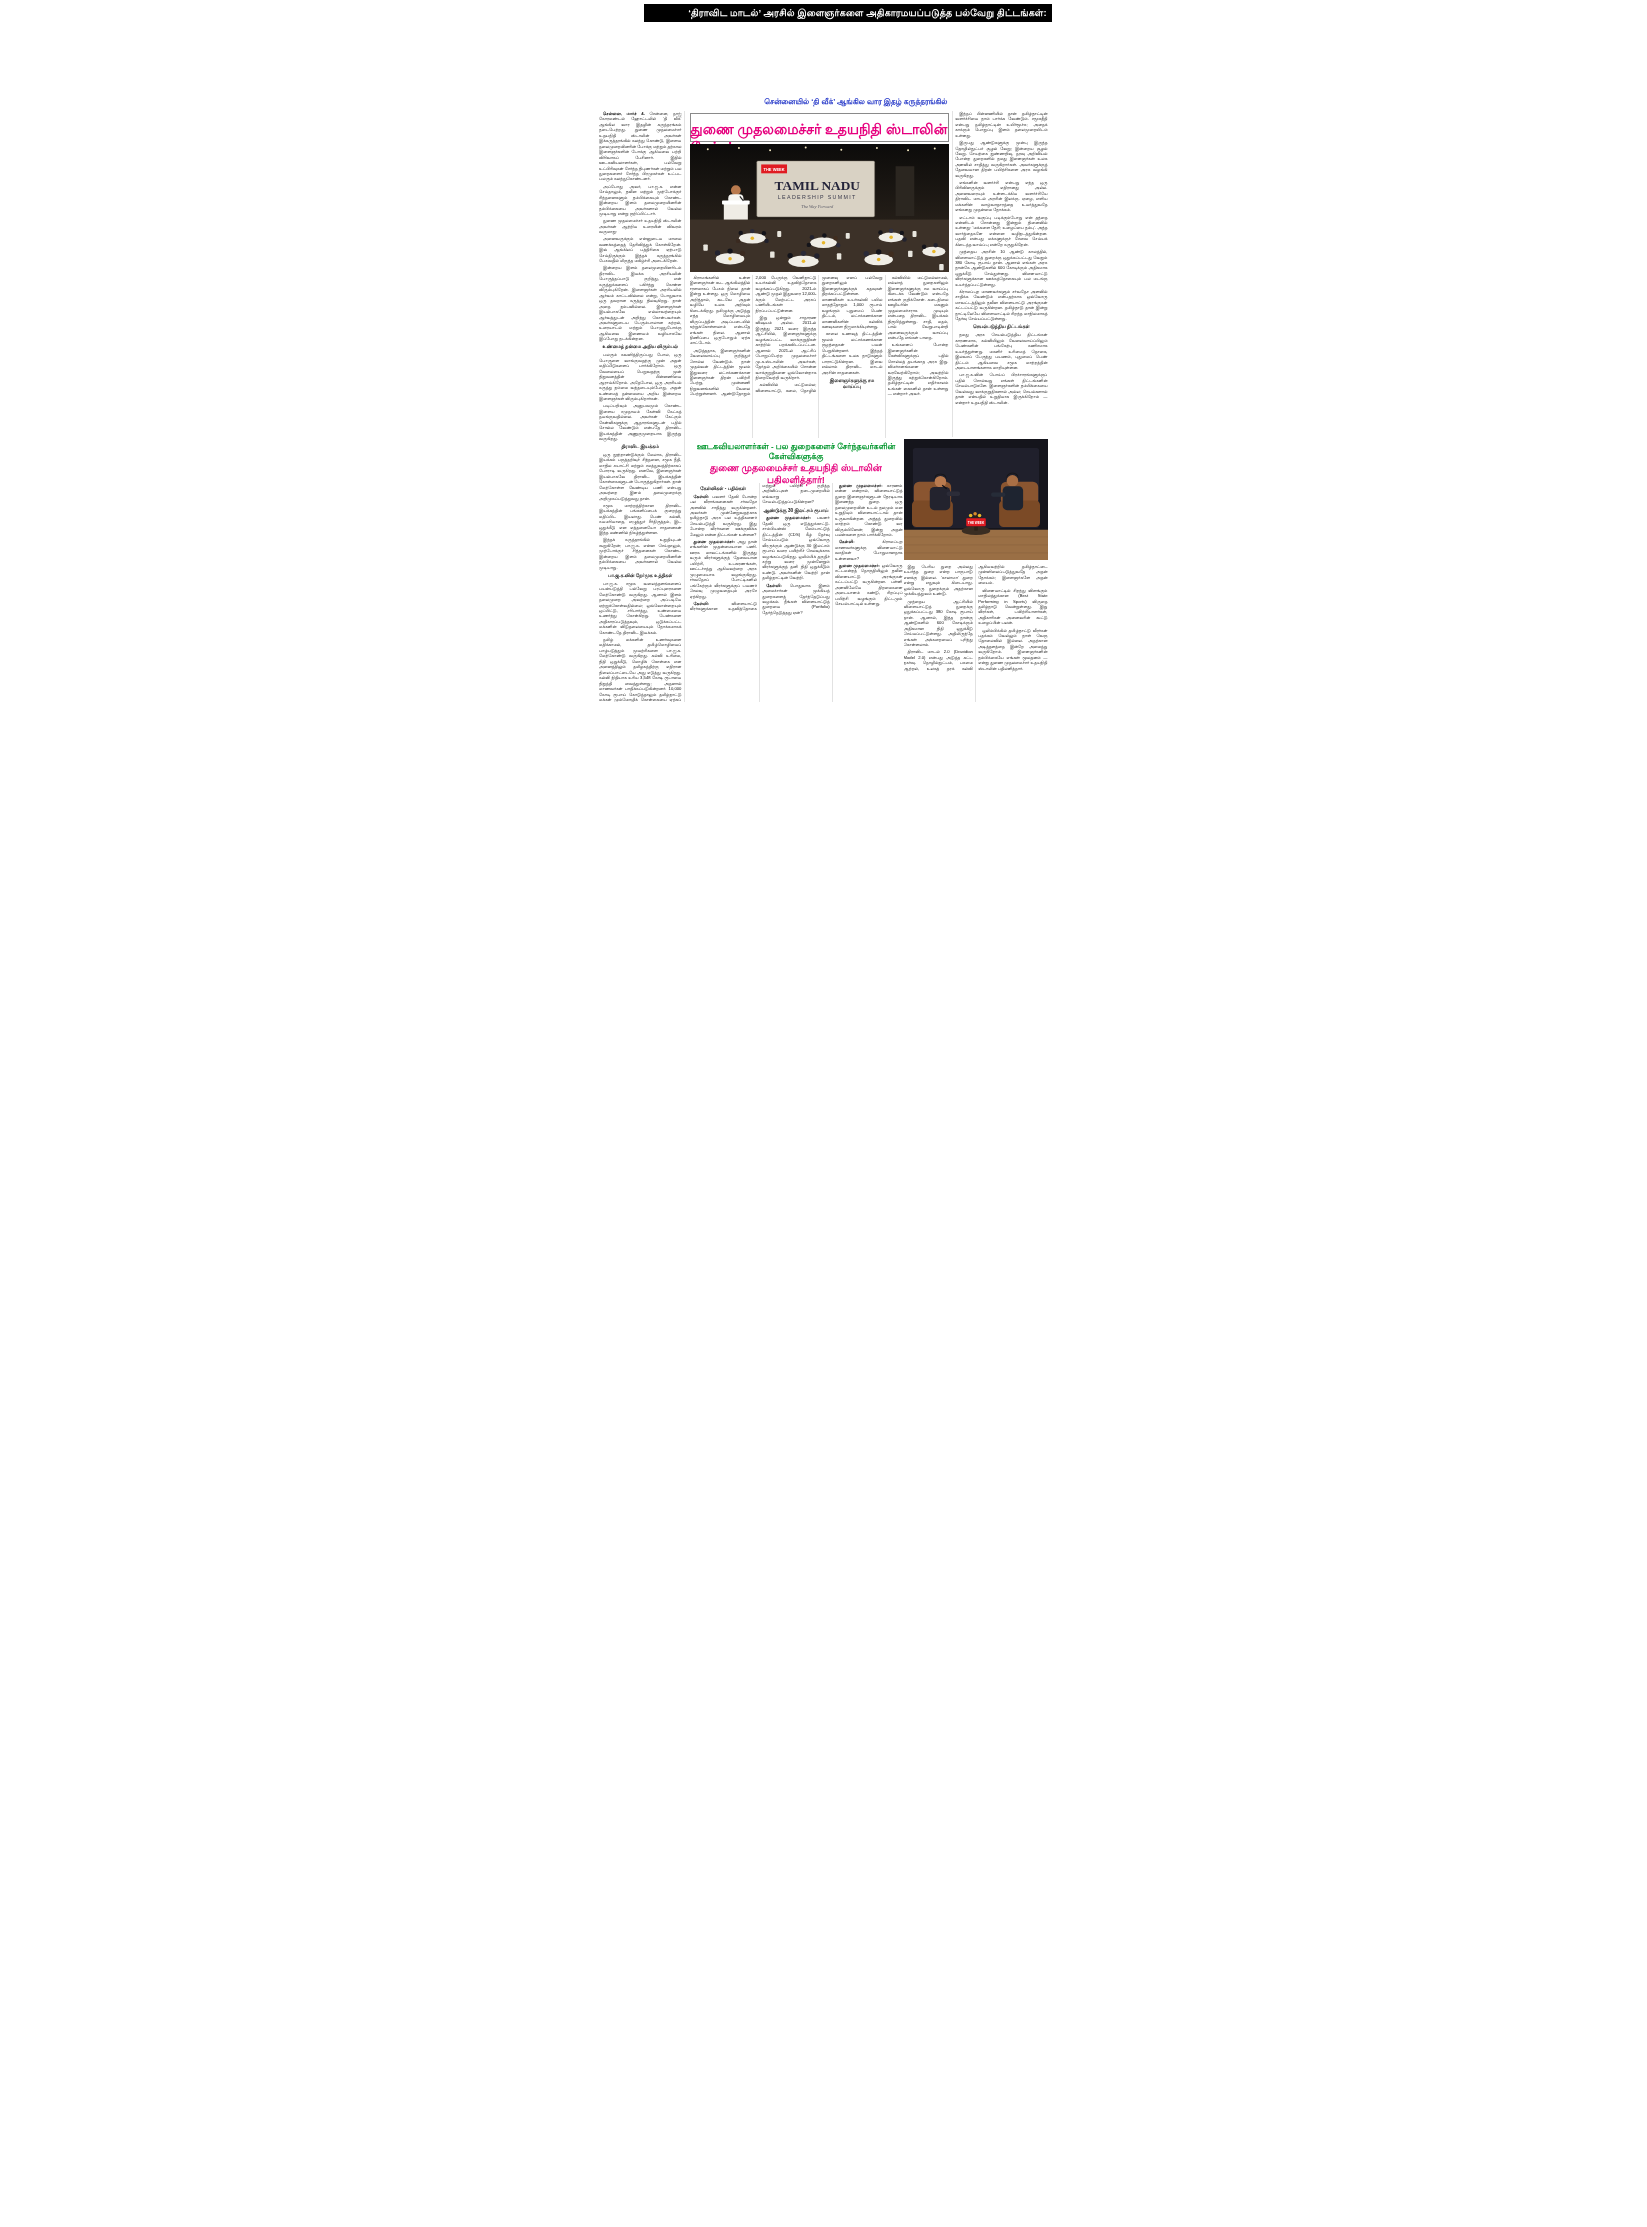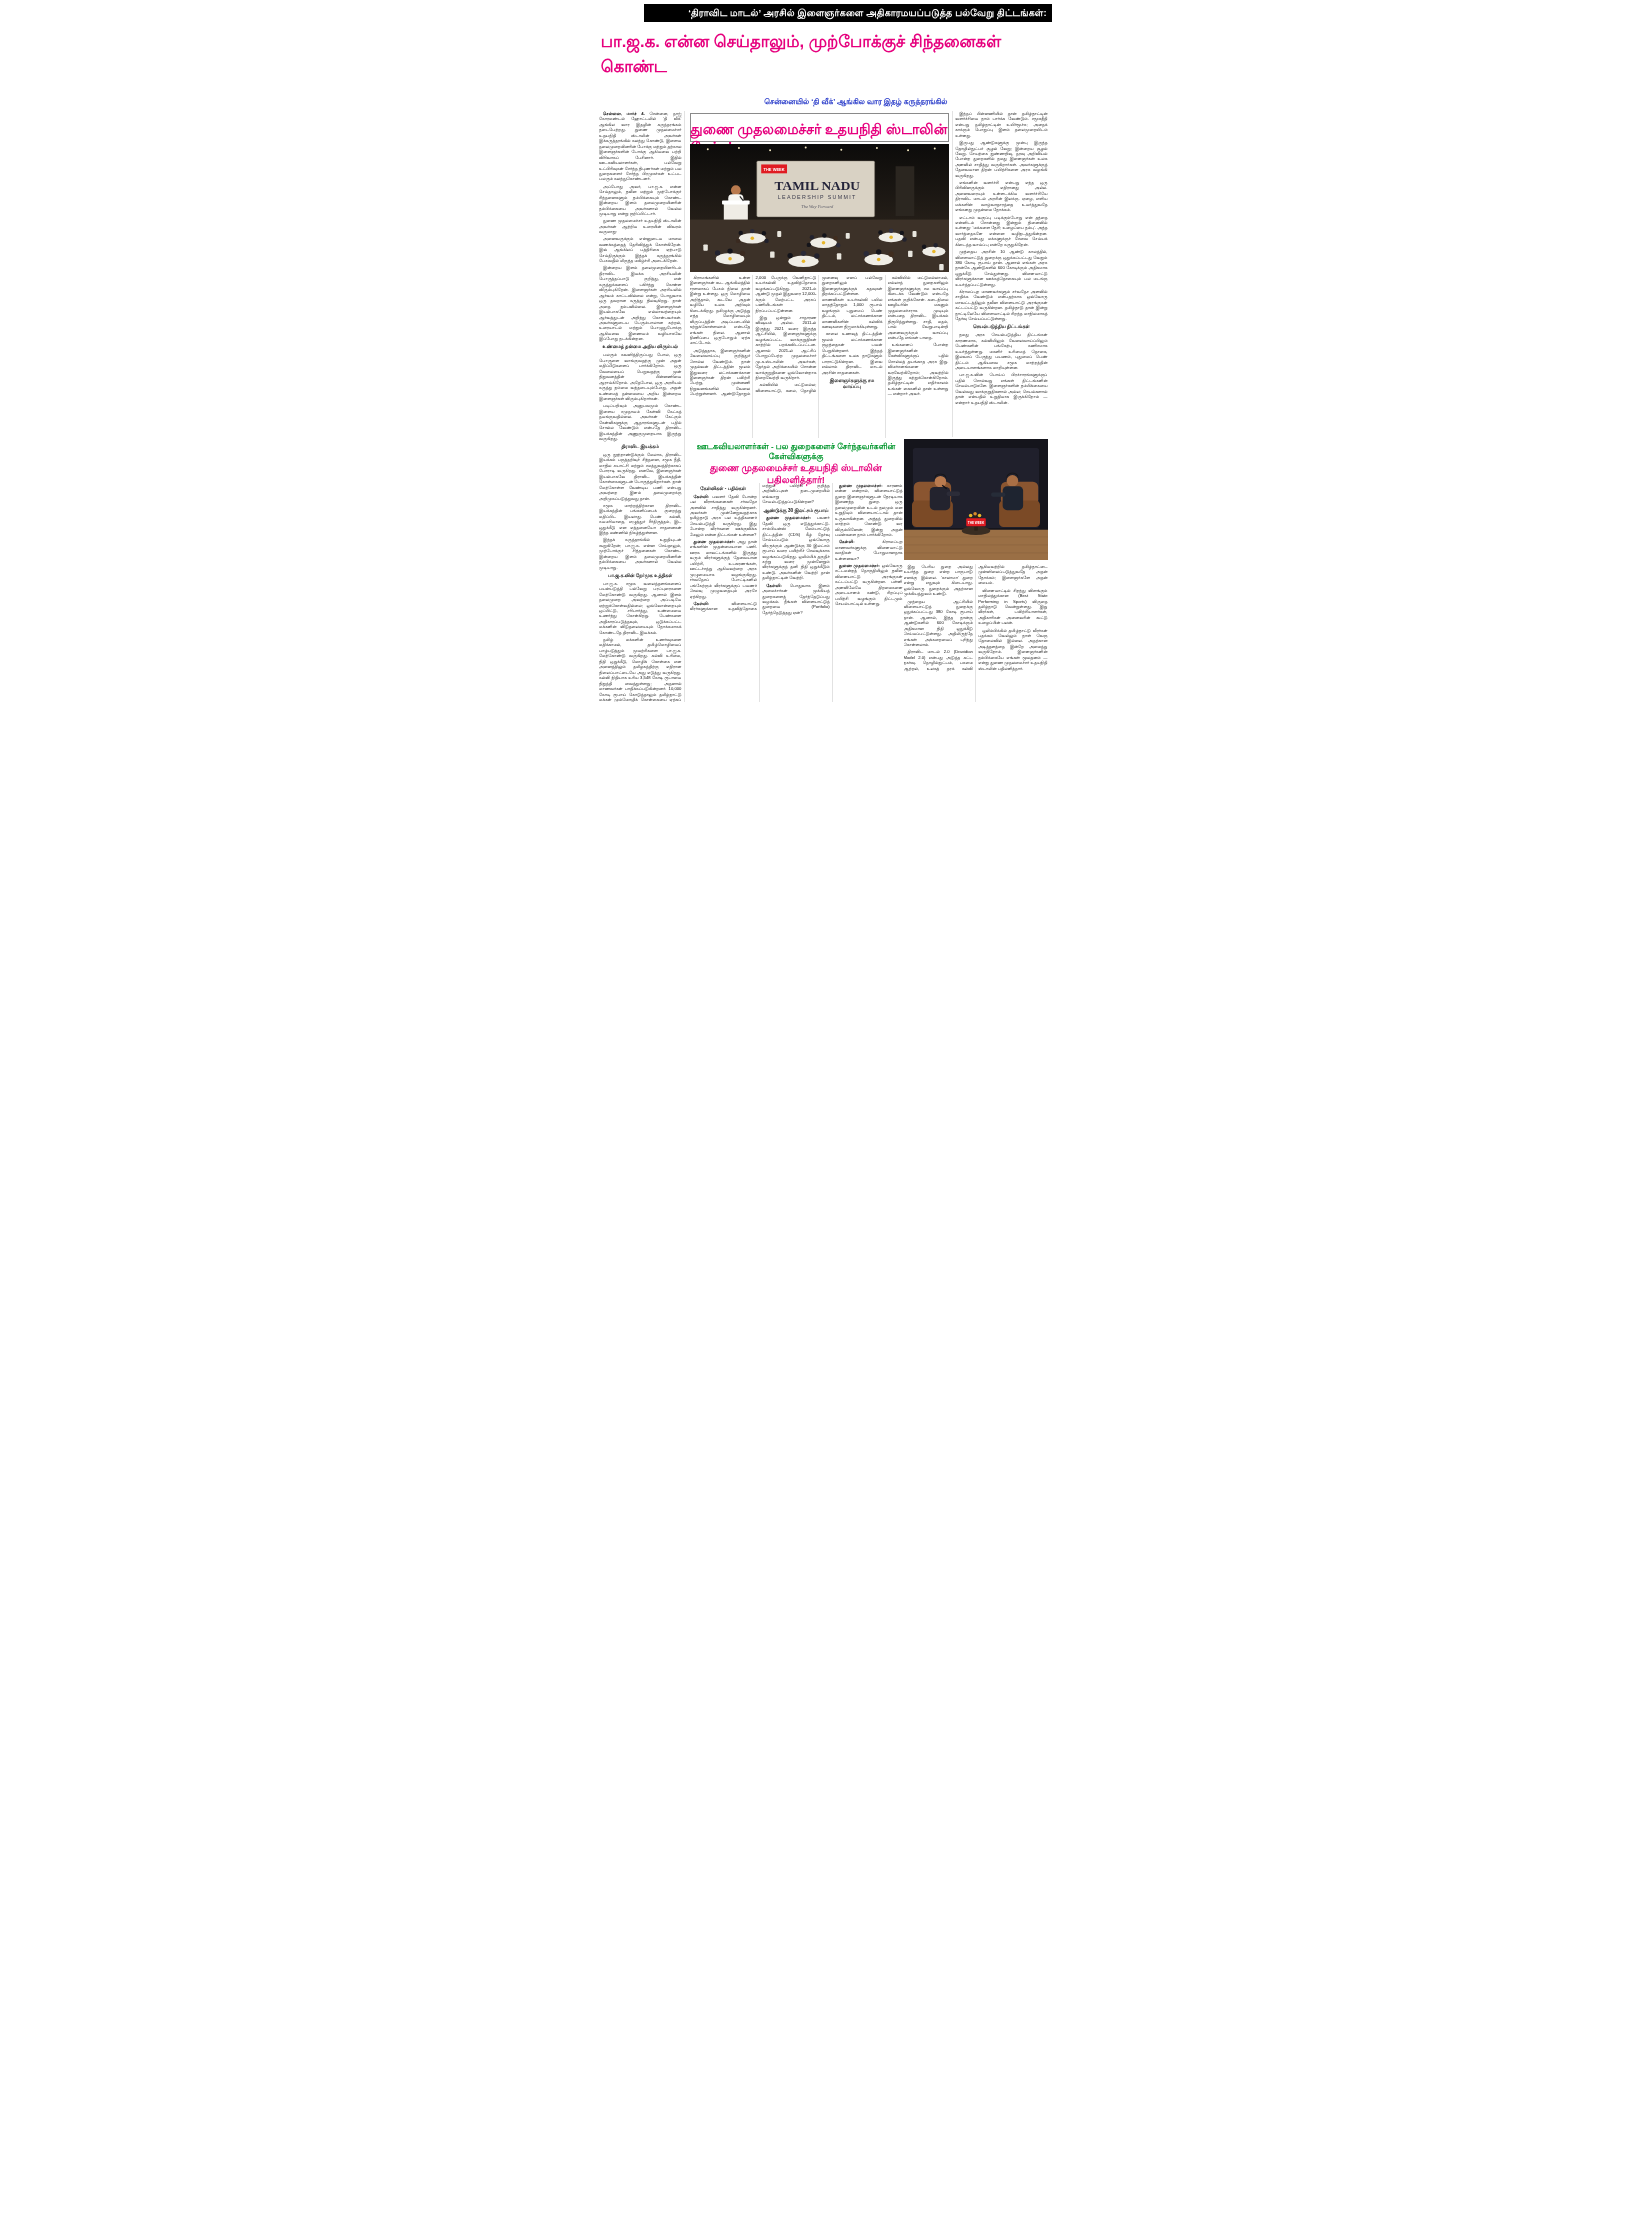--- a/index.html
+++ b/index.html
@@ -79,21 +79,20 @@
 </head>
 <body>
 
 <div class="page">
 
   <div class="top-banner">
     <span>‘திராவிட மாடல்’ அரசில்  இளைஞர்களை  அதிகாரமயப்படுத்த  பல்வேறு  திட்டங்கள்:</span>
   </div>
 
   <div class="main-headline">
-    <span class="hl-line">பா.ஜ.க. என்ன செய்தாலும், முற்போக்குச் சிந்தனைகள் கொண்ட</span>
   </div>
 
   <div class="col-left body-text">
       <p><b>சென்னை, மார்ச் 4- </b>சென்னை, தாஜ் கோரமண்டல் ஹோட்டலில் ‘தி வீக்’ ஆங்கில வார இதழின் கருத்தரங்கம் நடைபெற்றது. துணை முதலமைச்சர் உதயநிதி ஸ்டாலின் அவர்கள் இக்கருத்தரங்கில் கலந்து கொண்டு, இளைய தலைமுறையினரின் போக்கு மற்றும் தற்கால இளைஞர்களின் போக்கு ஆகியவை பற்றி விரிவாகப் பேசினார். இதில் ஊடகவியலாளர்கள், பல்வேறு உட்பிரிவுகள் சேர்ந்த நிபுணர்கள் மற்றும் பல துறைகளைச் சேர்ந்த பிரமுகர்கள் உட்பட பலரும் கலந்துகொண்டனர்.</p>
       <p>அப்போது அவர், பா.ஜ.க. என்ன செய்தாலும், நவீன மற்றும் முற்போக்குச் சிந்தனைகளும் நம்பிக்கையும் கொண்ட இன்றைய இளம் தலைமுறையினரின் நம்பிக்கையை அவர்களால் வெல்ல முடியாது என்று குறிப்பிட்டார்.</p>
       <p>துணை முதலமைச்சர் உதயநிதி ஸ்டாலின் அவர்கள் ஆற்றிய உரையின் விவரம் வருமாறு:</p>
       <p>அனைவருக்கும் என்னுடைய மாலை வணக்கத்தைத் தெரிவித்துக் கொள்கிறேன். இவ் ஆங்கிலப் பத்திரிகை ஏற்பாடு செய்திருக்கும் இந்தக் கருத்தரங்கில் பேசுவதில் மிகுந்த மகிழ்ச்சி அடைகிறேன்.</p>
       <p>இன்றைய இளம் தலைமுறையினரிடம் திராவிட இயக்க அரசியலின் பொருத்தப்பாடு குறித்து, என் கருத்துக்களைப் பகிர்ந்து கொள்ள விரும்புகிறேன். இளைஞர்கள் அரசியலில் ஆர்வம் காட்டவில்லை என்று, பொதுவாக ஒரு தவறான கருத்து நிலவுகிறது. நான் அதை நம்பவில்லை. இளைஞர்கள் இயல்பாகவே எல்லாவற்றையும் ஆர்வத்துடன் அறிந்து கொள்பவர்கள். அவர்களுடைய பெரும்பாலான கற்றல், உரையாடல் மற்றும் பொழுதுபோக்கு ஆகியவை இணையம் வழியாகவே இப்போது நடக்கின்றன.</p>
       <h4 class="subhead">உண்மைத் தன்மை அறிய விரும்பல்</h4>
       <p>பலரும் கவனித்திருப்பது போல, ஒரு பொருளை வாங்குவதற்கு முன் அதன் மதிப்பீடுகளைப் பார்க்கிறோம். ஒரு வேலையைப் பெறுவதற்கு முன் நிறுவனத்தின் பின்னணியை ஆராய்கிறோம். அதேபோல, ஒரு அரசியல் கருத்து நம்மை வந்தடையும்போது, அதன் உண்மைத் தன்மையை அறிய இன்றைய இளைஞர்கள் விரும்புகிறார்கள்.</p>

